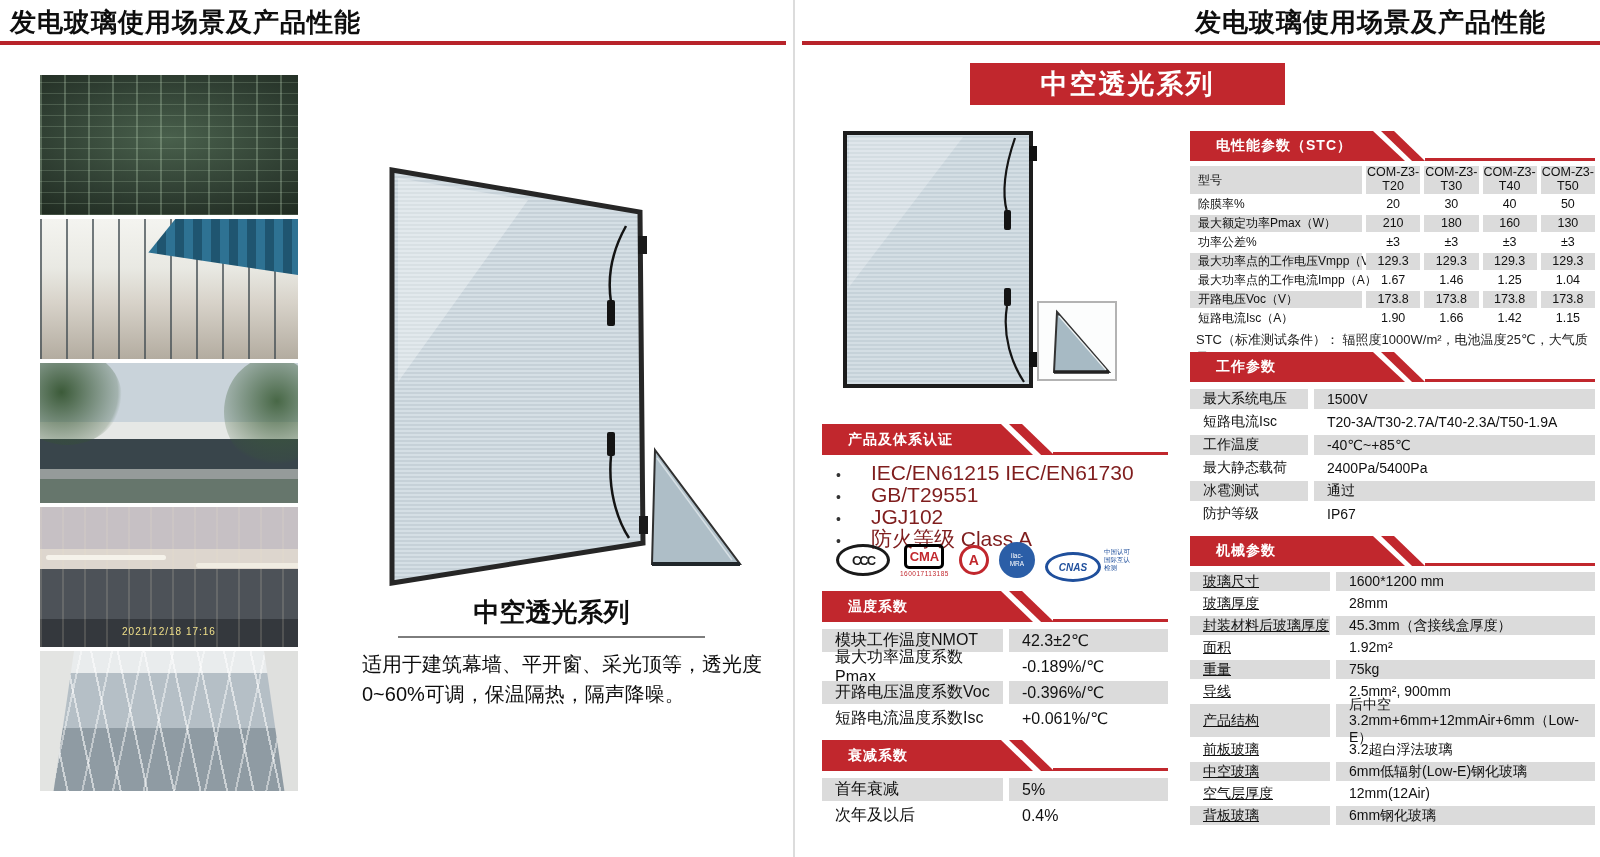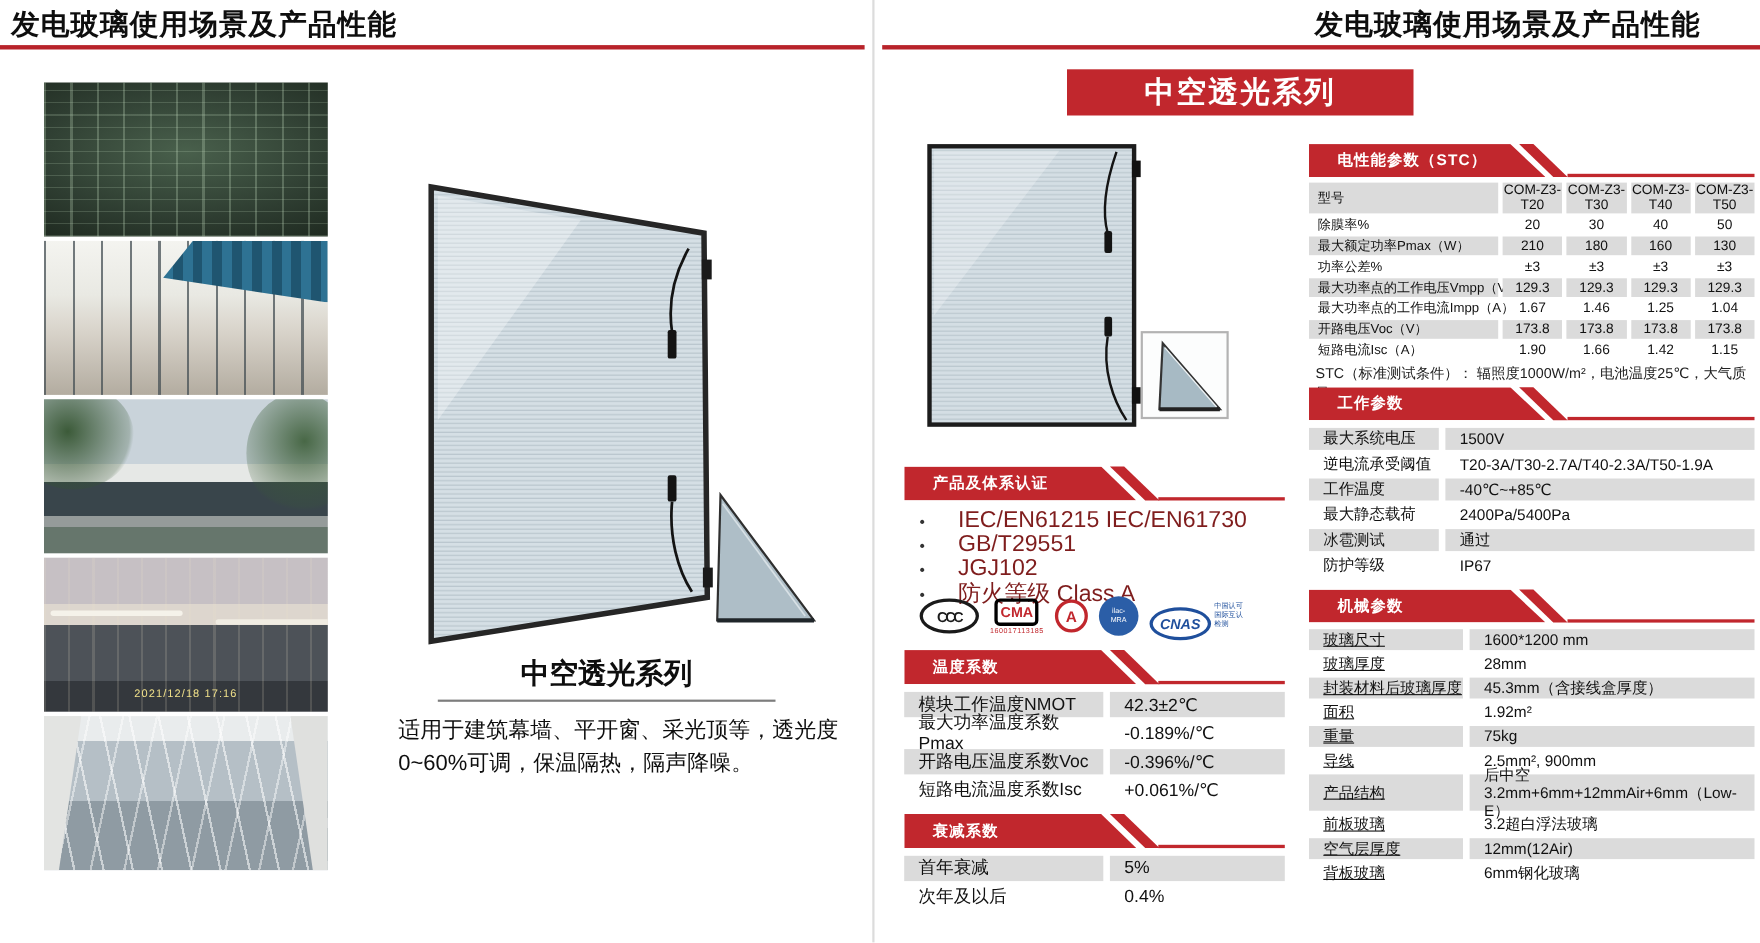--- a/index.html
+++ b/index.html
@@ -76,21 +76,21 @@
   
   .logos{position:absolute;left:836px;top:538px;display:flex;align-items:center;gap:10px;}
   .logo{display:flex;align-items:center;justify-content:center;box-sizing:border-box;}
   .lg-ccc{width:54px;height:32px;border:3px solid #1a1a1a;border-radius:50%;font-weight:bold;font-size:13px;letter-spacing:-2px;color:#1a1a1a;}
   .lg-cma-wrap{display:flex;flex-direction:column;align-items:center;}
   .lg-cma{width:40px;height:25px;border:3px solid #000000;border-radius:5px;color:#C1272D;font-weight:bold;font-size:13px;}
   .lg-cma-sub{font-size:6.5px;color:#C1272D;margin-top:1px;letter-spacing:.5px;}
   .lg-cal{width:30px;height:30px;border:3px solid #C1272D;border-radius:50%;color:#C1272D;font-weight:bold;font-size:14px;}
   .lg-ilac{width:36px;height:36px;border-radius:50%;background:#2b5ea7;color:#fff;font-size:6.5px;text-align:center;white-space:pre-line;line-height:1.2;}
   .lg-cnas-wrap{display:flex;align-items:center;gap:3px;}
-  .lg-cnas{width:56px;height:30px;border:3px solid #1f4f9c;border-radius:50%;color:#1f4f9c;font-weight:bold;font-style:italic;font-size:13px;margin-top:14px;}
+  .lg-cnas{width:56px;height:30px;border:3px solid #1f4f9c;border-radius:50%;color:#1f4f9c;font-weight:bold;font-style:italic;font-size:10px;margin-top:14px;}
   .lg-cnas-side{font-size:6.5px;color:#1f4f9c;white-space:pre-line;line-height:1.25;}
 
   
   .kv{position:absolute;}
   .kv .row{display:flex;align-items:stretch;box-sizing:border-box;padding-bottom:3px;}
   .kv .row>div{display:flex;align-items:center;box-sizing:border-box;white-space:pre-line;}
   .kv .k{padding-left:13px;white-space:nowrap;}
   .kv .v{flex:1;margin-left:6px;padding-left:13px;}
   .kv div.row:nth-of-type(odd) .k, .kv div.row:nth-of-type(odd) .v{background:#DBDBDB;}
 
@@ -373,21 +373,21 @@
     <div class="r-line"></div>
   </div>
   <div class="kv work" style="left:1190px;top:389px;">
 
       <div class="row">
         <div class="k">最大系统电压</div>
         <div class="v">1500V</div>
       </div>
 
       <div class="row">
-        <div class="k">逆电流承受阈值</div>
+        <div class="k">短路电流Isc</div>
         <div class="v">T20-3A/T30-2.7A/T40-2.3A/T50-1.9A</div>
       </div>
 
       <div class="row">
         <div class="k">工作温度</div>
         <div class="v">-40℃~+85℃</div>
       </div>
 
       <div class="row">
         <div class="k">最大静态载荷</div>
@@ -448,20 +448,24 @@
         <div class="k">产品结构</div>
         <div class="v">后中空
 3.2mm+6mm+12mmAir+6mm（Low-E）</div>
       </div>
 
       <div class="row">
         <div class="k">前板玻璃</div>
         <div class="v">3.2超白浮法玻璃</div>
       </div>
 
+      <div class="row">
+        <div class="k">中空玻璃</div>
+        <div class="v">6mm低辐射(Low-E)钢化玻璃</div>
+      </div>
 
       <div class="row">
         <div class="k">空气层厚度</div>
         <div class="v">12mm(12Air)</div>
       </div>
 
       <div class="row">
         <div class="k">背板玻璃</div>
         <div class="v">6mm钢化玻璃</div>
       </div>

